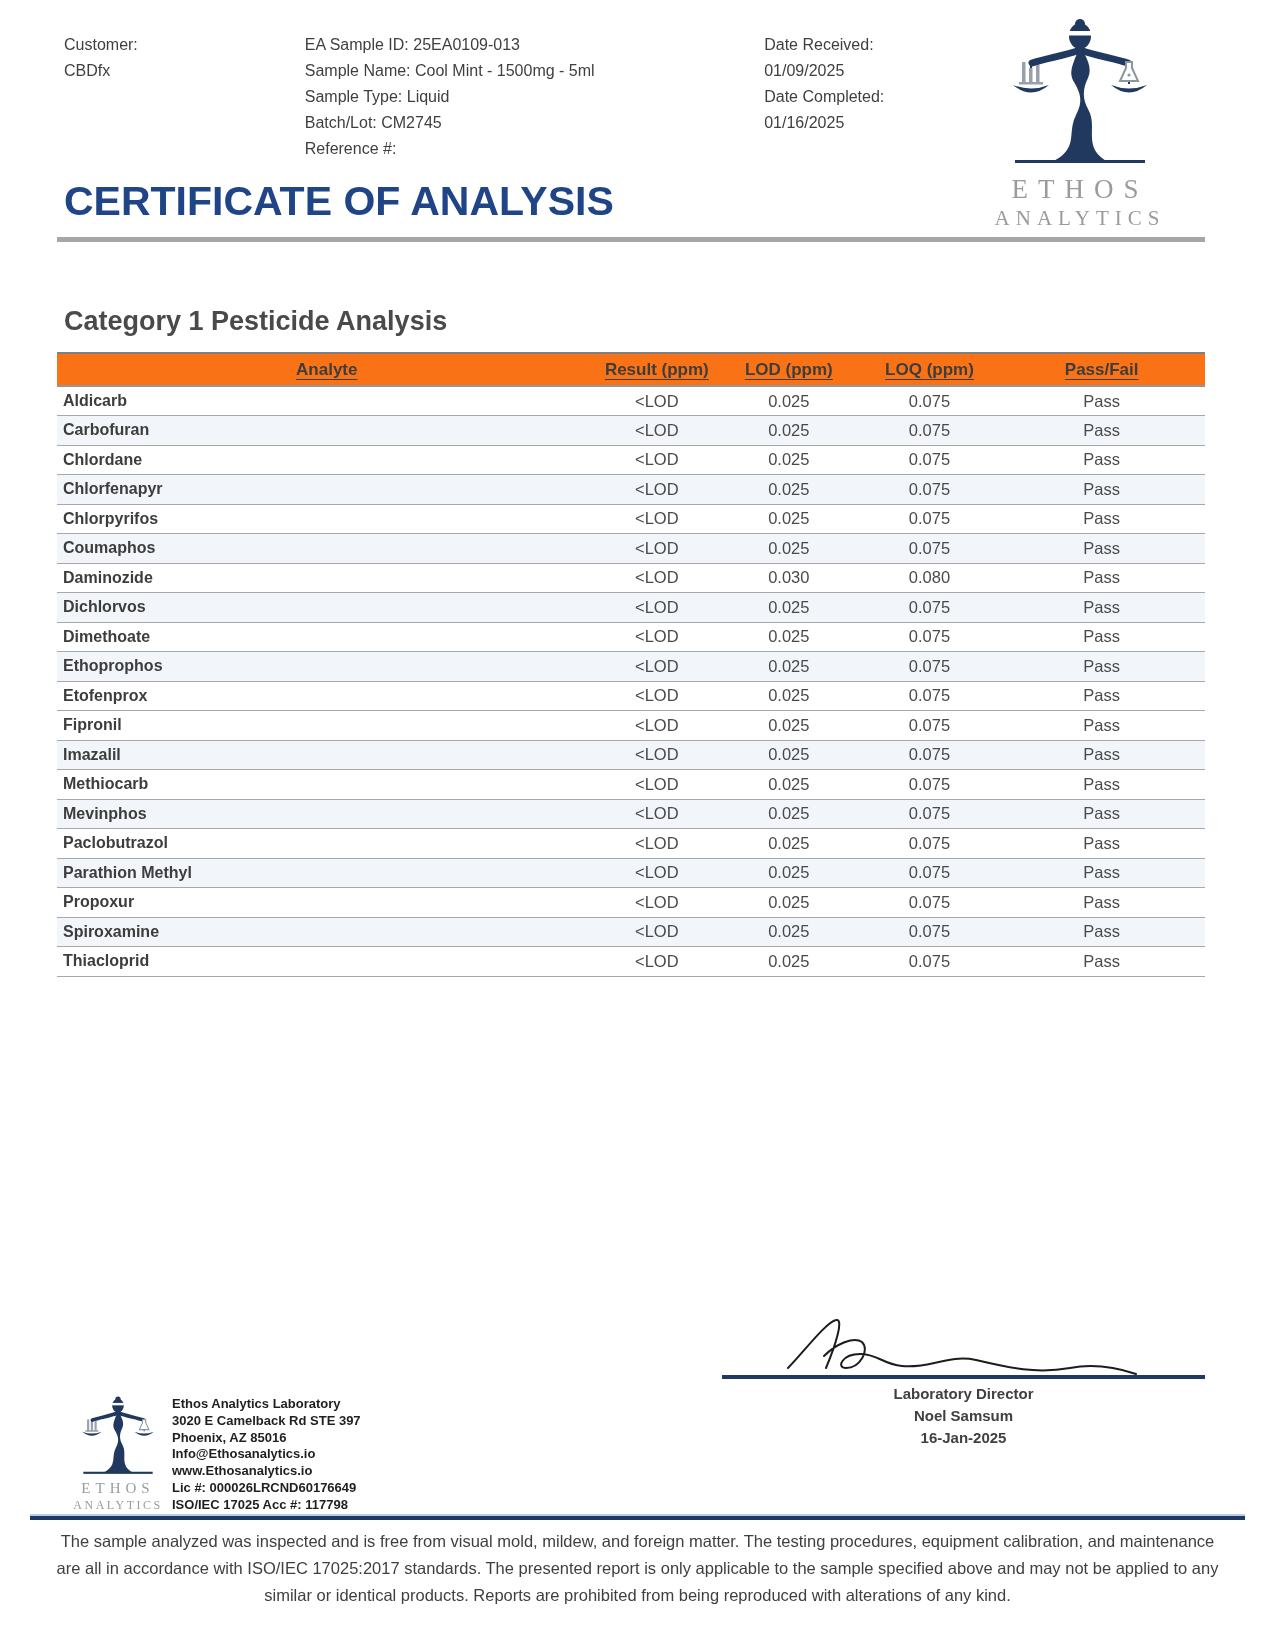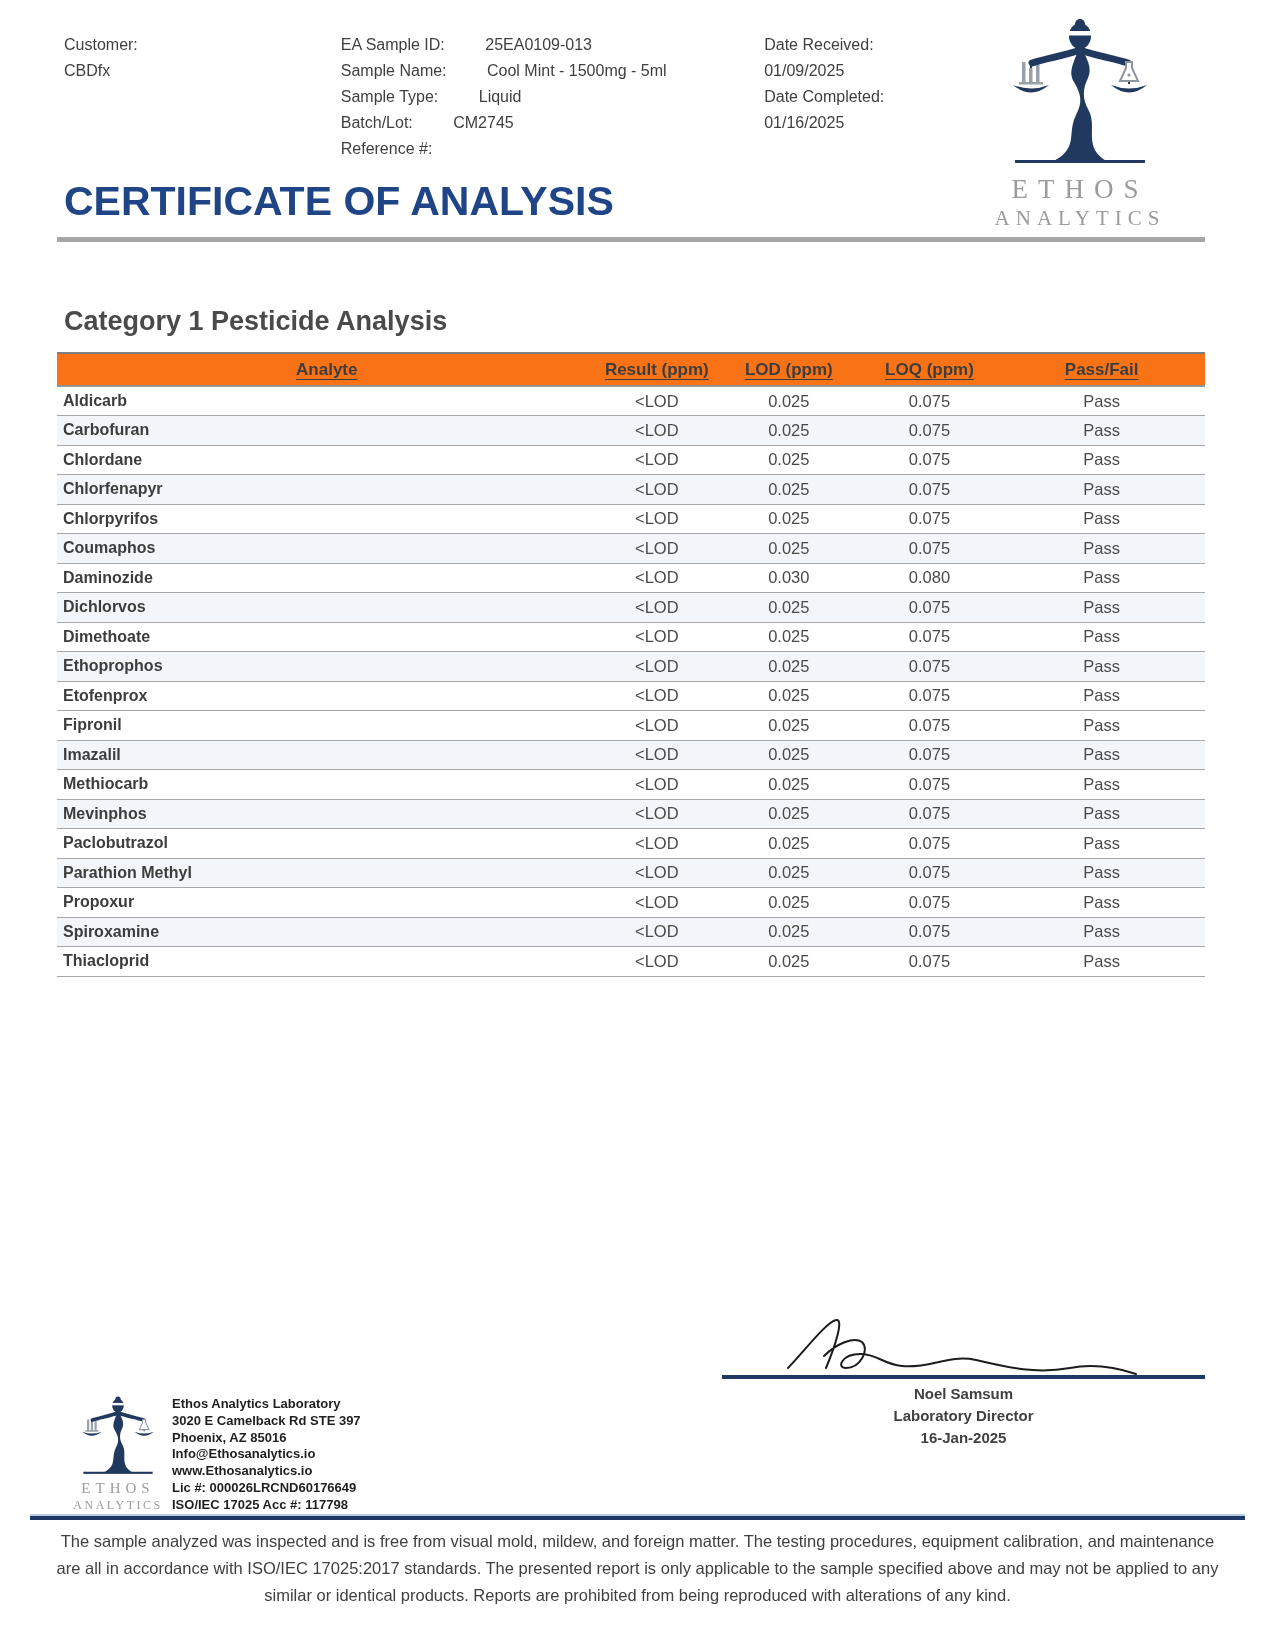--- a/index.html
+++ b/index.html
@@ -8,21 +8,21 @@
     position:relative; width:1275px; height:1650px; margin:0 auto;
     background:#ffffff; overflow:hidden; color:#404040;
   }
 
   
   .hdr { position:absolute; top:32px; left:64px; width:900px; display:flex; }
   .hdr-col { font-size:16px; color:#3f3f3f; line-height:26px; }
   .hdr-col.c1 { width:241px; }
   .hdr-col.c2 { width:460px; }
   .hdr-col.c3 { width:200px; }
-  .hdr-line span { white-space:pre;margin-left:36px; }
+  .hdr-line span { white-space:pre; }
 
   .logo-wrap { position:absolute; top:18px; left:975px; width:210px; text-align:center; }
   .logo-word1 { font-family:"Liberation Serif", serif; color:#9b9b9b; font-size:27px; letter-spacing:10px; margin-top:2px; }
   .logo-word2 { font-family:"Liberation Serif", serif; color:#9b9b9b; font-size:21px; letter-spacing:6px; margin-top:1px; }
 
   .logo-wrap-sm { position:absolute; top:1396px; left:62px; width:112px; text-align:center; }
   .logo-word1-sm { font-family:"Liberation Serif", serif; color:#9b9b9b; font-size:15px; letter-spacing:5px; margin-top:0px; }
   .logo-word2-sm { font-family:"Liberation Serif", serif; color:#9b9b9b; font-size:12px; letter-spacing:2.5px; margin-top:1px; }
 
   
@@ -347,22 +347,22 @@
     <div>ISO/IEC 17025 Acc #: 117798</div>
   </div>
 
   <svg class="sig-svg" width="370" height="62" viewBox="0 0 370 62">
     <path d="M8 52 C 22 38, 46 6, 56 4 C 64 2, 56 28, 46 52
              M44 40 C 56 28, 74 20, 82 26 C 90 34, 80 52, 66 52 C 56 52, 62 38, 80 38
              C 98 38, 102 48, 122 50 C 150 53, 168 38, 196 44 C 230 52, 256 58, 290 52 C 316 47, 338 52, 356 58" stroke="#1c1c1c" stroke-width="2" fill="none" stroke-linecap="round"></path>
   </svg>
   <div class="sig-line"></div>
   <div class="sig-block">
+    <div>Laboratory Director</div>
     <div>Noel Samsum</div>
-    <div>Laboratory Director</div>
     <div>16-Jan-2025</div>
   </div>
 
   <div class="bottom-rule"></div>
 
   <div class="disclaimer">The sample analyzed was inspected and is free from visual mold, mildew, and foreign matter. The testing procedures, equipment calibration, and maintenance are all in accordance with ISO/IEC 17025:2017 standards. The presented report is only applicable to the sample specified above and may not be applied to any similar or identical products. Reports are prohibited from being reproduced with alterations of any kind.</div>
 
 </div>
 
 </body></html>

